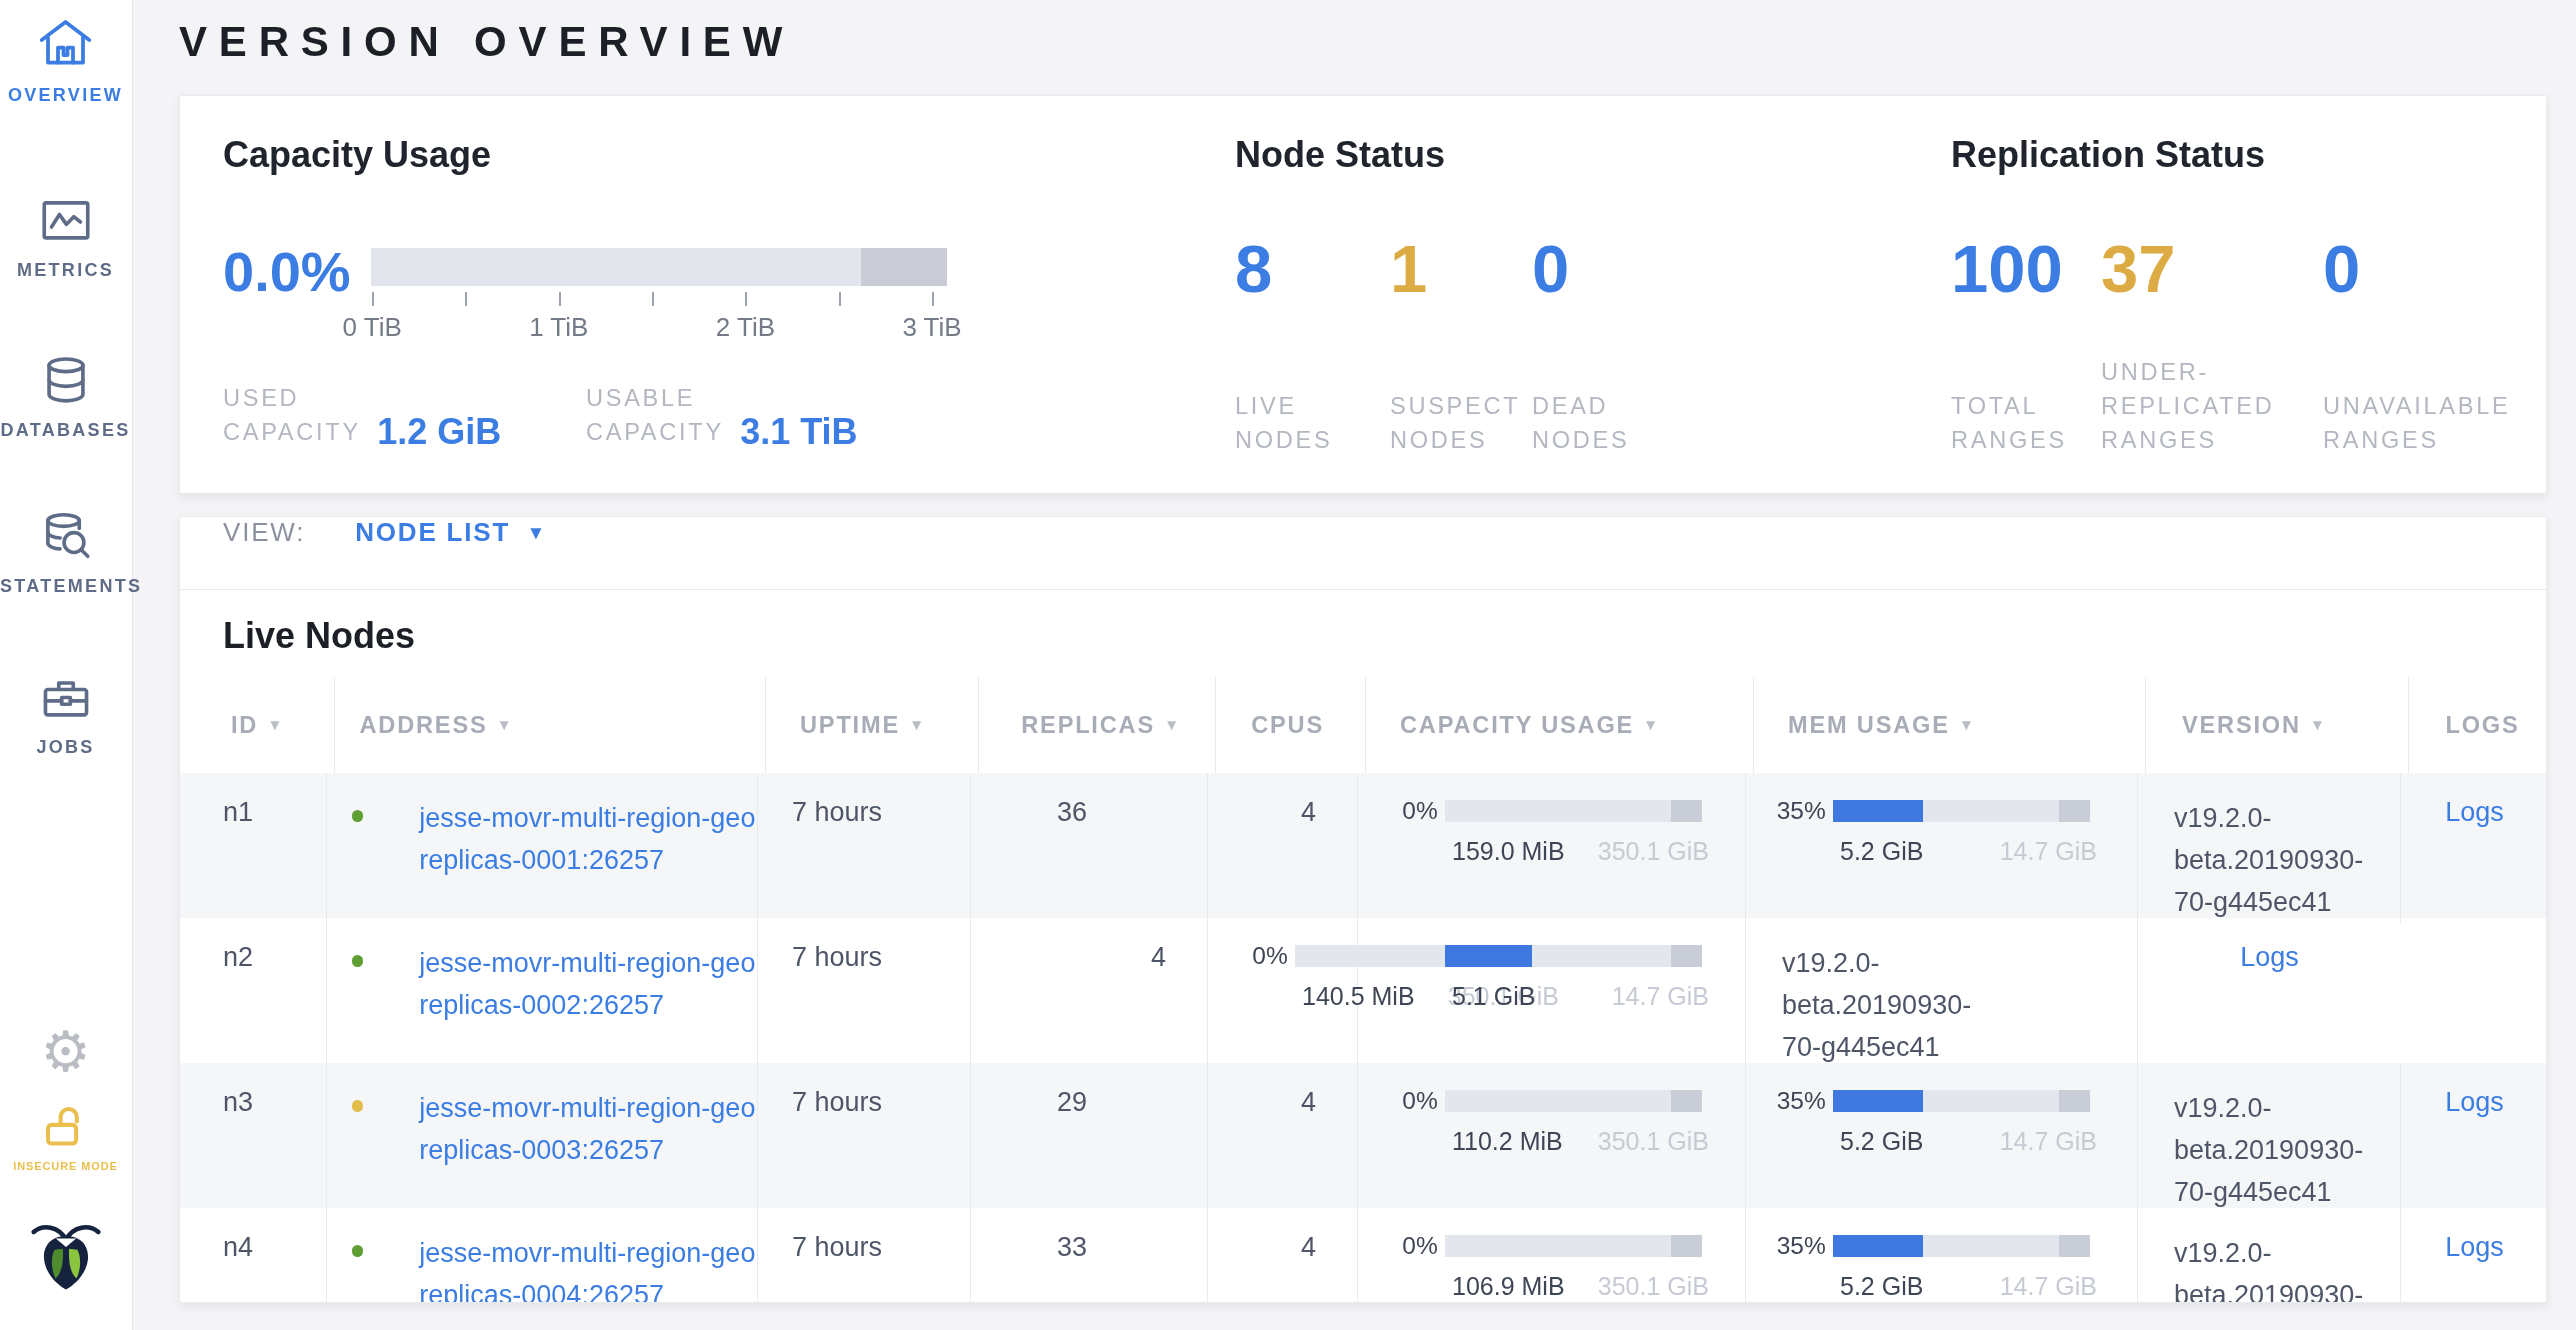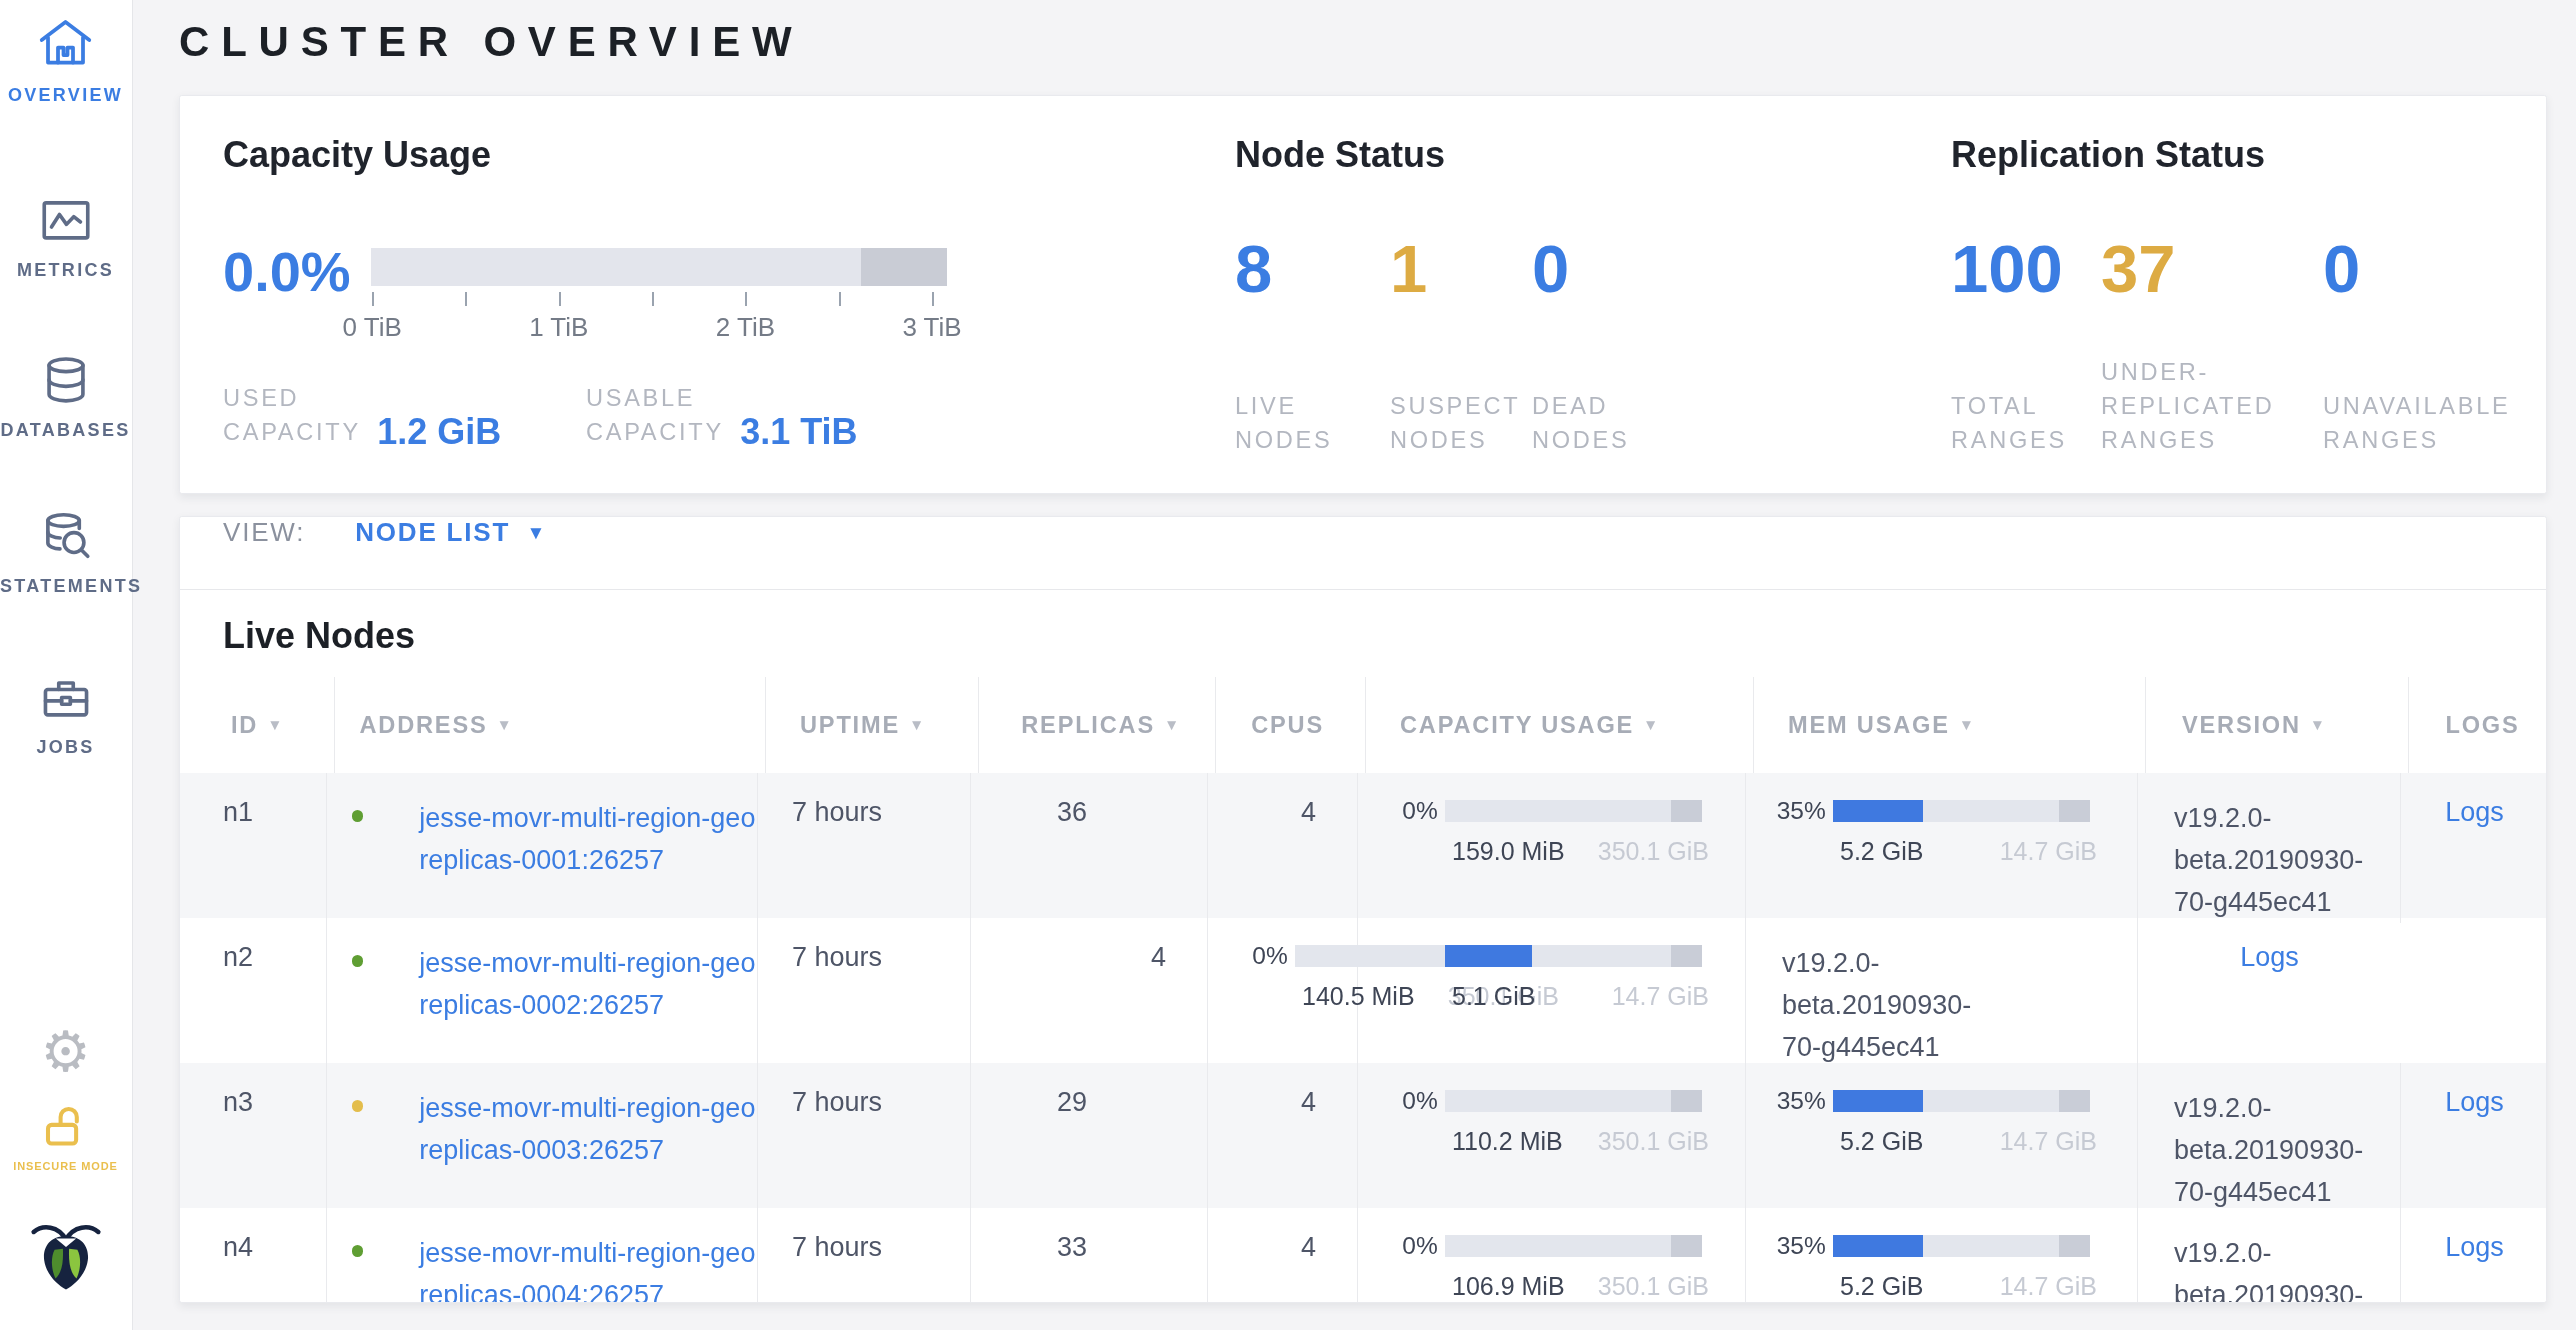--- a/index.html
+++ b/index.html
@@ -184,21 +184,21 @@
         <path d="M8.7 7.6 L15.3 7.6 L12 10.4 Z" fill="#ffffff"></path>
         <path d="M11 11 C11.2 15.5 10.6 18.8 8.6 20.6 C7.3 18.2 6.9 13.8 8.3 11.3 Z" fill="#4e8c2d"></path>
         <path d="M13 11 C12.8 15.5 13.4 18.8 15.4 20.6 C16.7 18.2 17.1 13.8 15.7 11.3 Z" fill="#8bc53f"></path>
       </svg>
     </span>
   </div>
 </nav>
 
 <main class="content">
 
-  <h1 class="page-title">CLUSTER OVERVIEW</h1>
+  <h1 class="page-title">VERSION OVERVIEW</h1>
 
   <section class="card summary">
 
     <div class="sec sec-capacity">
       <div class="sec-title">Capacity Usage</div>
       <div class="cap-pct">0.0%</div>
       <div class="cap-bar">
         <i class="resv"></i>
         <i class="fill" style="width: 0%;"></i>
       </div>

